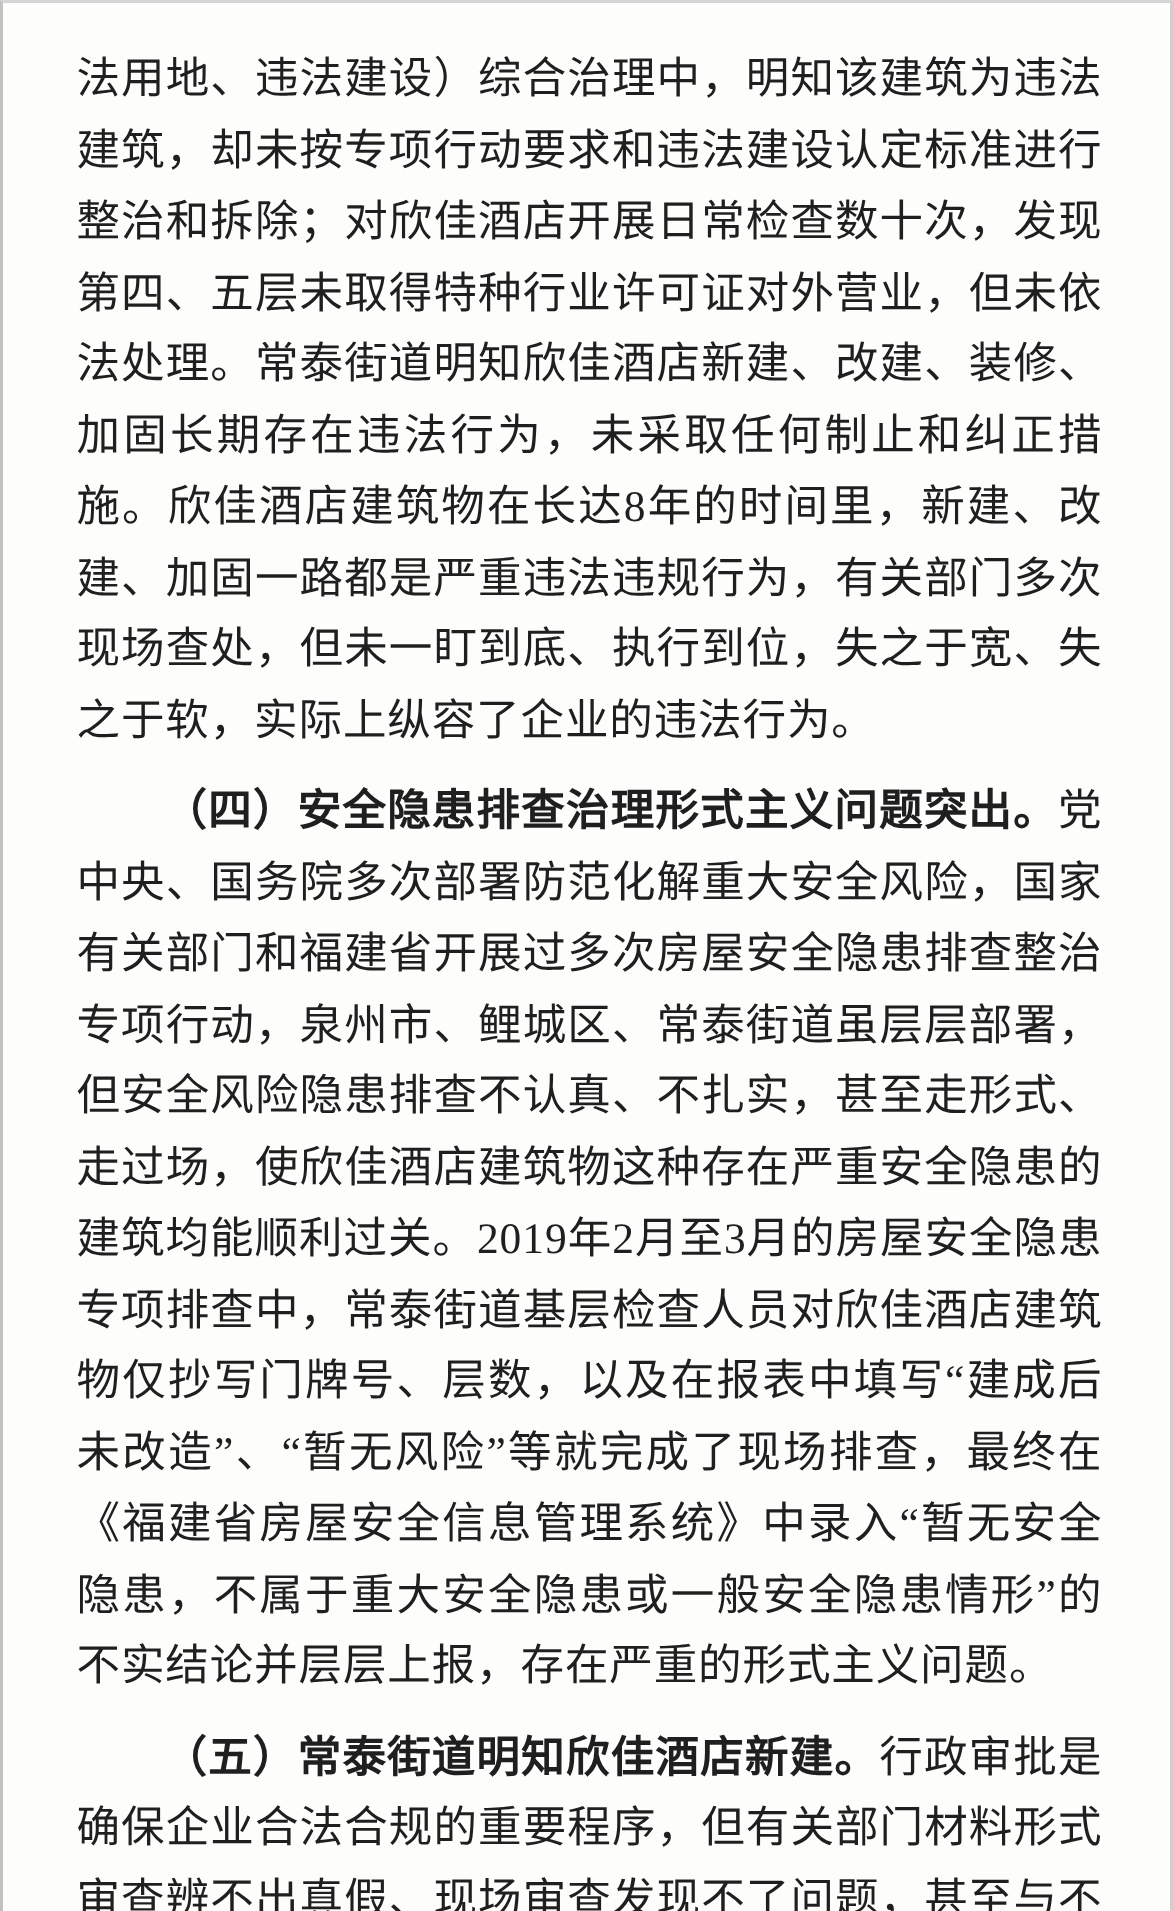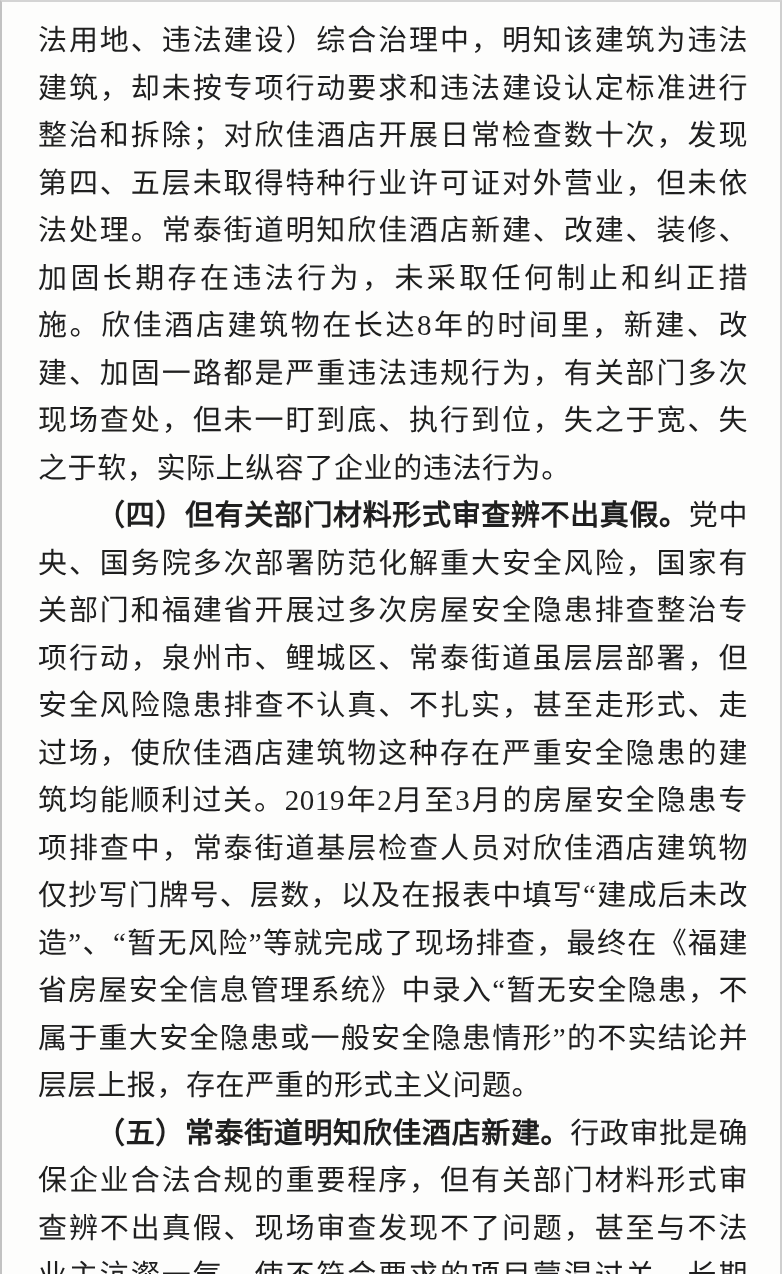--- a/index.html
+++ b/index.html
@@ -15,21 +15,21 @@
     background: #fdfdfc;
     border-left: 2px solid #c2c2c2;
     border-right: 2px solid #cfcfcf;
     border-top: 2px solid #d4d4d4;
     overflow: hidden;
     font-family: "Liberation Serif", "DejaVu Serif", serif;
     color: #1f1f1f;
     padding: 15px 32px 0 36px;
   }
   .doc-body p {
-    margin: 0;
+    margin: 13px;
     font-size: 29px;
     line-height: 47.5px;
     letter-spacing: 0.6px;
     text-align: justify;
     text-justify: inter-character;
     word-break: break-all;
   }
   .doc-body p.indented {
     text-indent: 2em;
   }
@@ -44,21 +44,21 @@
 <body>
 
 <div class="doc-page">
   <div class="doc-body">
 
     <p>
       <span class="para-text">法用地、违法建设）综合治理中，明知该建筑为违法建筑，却未按专项行动要求和违法建设认定标准进行整治和拆除；对欣佳酒店开展日常检查数十次，发现第四、五层未取得特种行业许可证对外营业，但未依法处理。常泰街道明知欣佳酒店新建、改建、装修、加固长期存在违法行为，未采取任何制止和纠正措施。欣佳酒店建筑物在长达8年的时间里，新建、改建、加固一路都是严重违法违规行为，有关部门多次现场查处，但未一盯到底、执行到位，失之于宽、失之于软，实际上纵容了企业的违法行为。</span>
     </p>
 
     <p class="indented">
-      <span class="para-lead">（四）但有关部门材料形式审查辨不出真假。</span><span class="para-text">党中央、国务院多次部署防范化解重大安全风险，国家有关部门和福建省开展过多次房屋安全隐患排查整治专项行动，泉州市、鲤城区、常泰街道虽层层部署，但安全风险隐患排查不认真、不扎实，甚至走形式、走过场，使欣佳酒店建筑物这种存在严重安全隐患的建筑均能顺利过关。2019年2月至3月的房屋安全隐患专项排查中，常泰街道基层检查人员对欣佳酒店建筑物仅抄写门牌号、层数，以及在报表中填写“建成后未改造”、“暂无风险”等就完成了现场排查，最终在《福建省房屋安全信息管理系统》中录入“暂无安全隐患，不属于重大安全隐患或一般安全隐患情形”的不实结论并层层上报，存在严重的形式主义问题。</span>
+      <span class="para-lead">（四）安全隐患排查治理形式主义问题突出。</span><span class="para-text">党中央、国务院多次部署防范化解重大安全风险，国家有关部门和福建省开展过多次房屋安全隐患排查整治专项行动，泉州市、鲤城区、常泰街道虽层层部署，但安全风险隐患排查不认真、不扎实，甚至走形式、走过场，使欣佳酒店建筑物这种存在严重安全隐患的建筑均能顺利过关。2019年2月至3月的房屋安全隐患专项排查中，常泰街道基层检查人员对欣佳酒店建筑物仅抄写门牌号、层数，以及在报表中填写“建成后未改造”、“暂无风险”等就完成了现场排查，最终在《福建省房屋安全信息管理系统》中录入“暂无安全隐患，不属于重大安全隐患或一般安全隐患情形”的不实结论并层层上报，存在严重的形式主义问题。</span>
     </p>
 
     <p class="indented">
       <span class="para-lead">（五）常泰街道明知欣佳酒店新建。</span><span class="para-text">行政审批是确保企业合法合规的重要程序，但有关部门材料形式审查辨不出真假、现场审查发现不了问题，甚至与不法业主沆瀣一气，使不符合要求的项目蒙混过关、长期存在。泉州市、鲤城区消</span>
     </p>
 
   </div>
 </div>
 
 </body></html>

